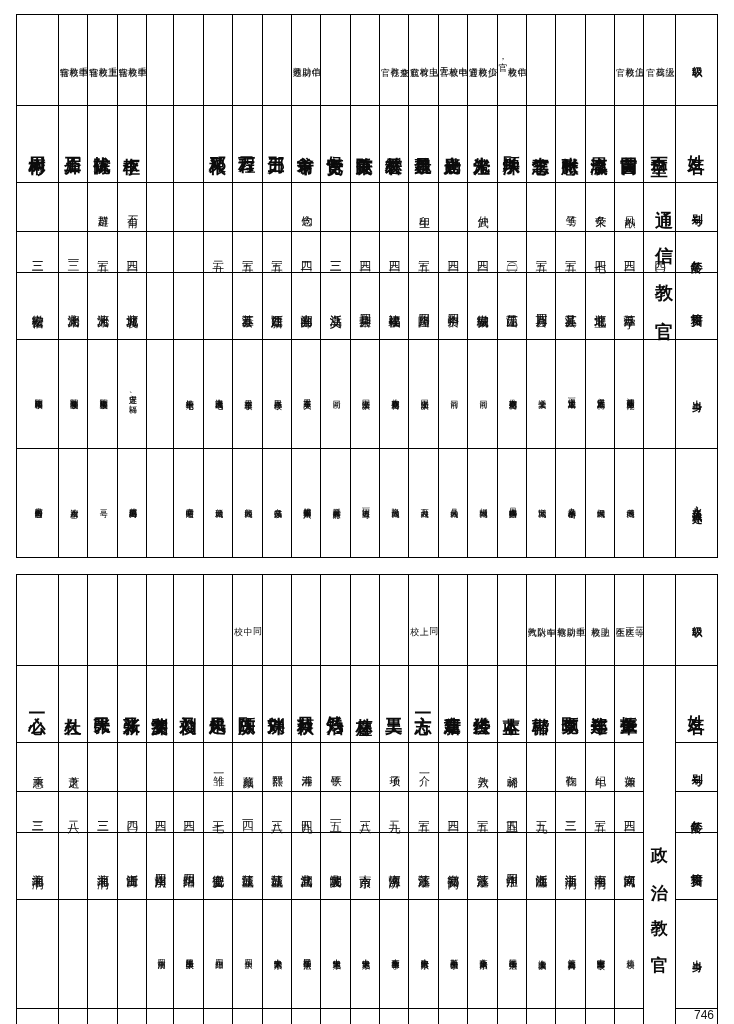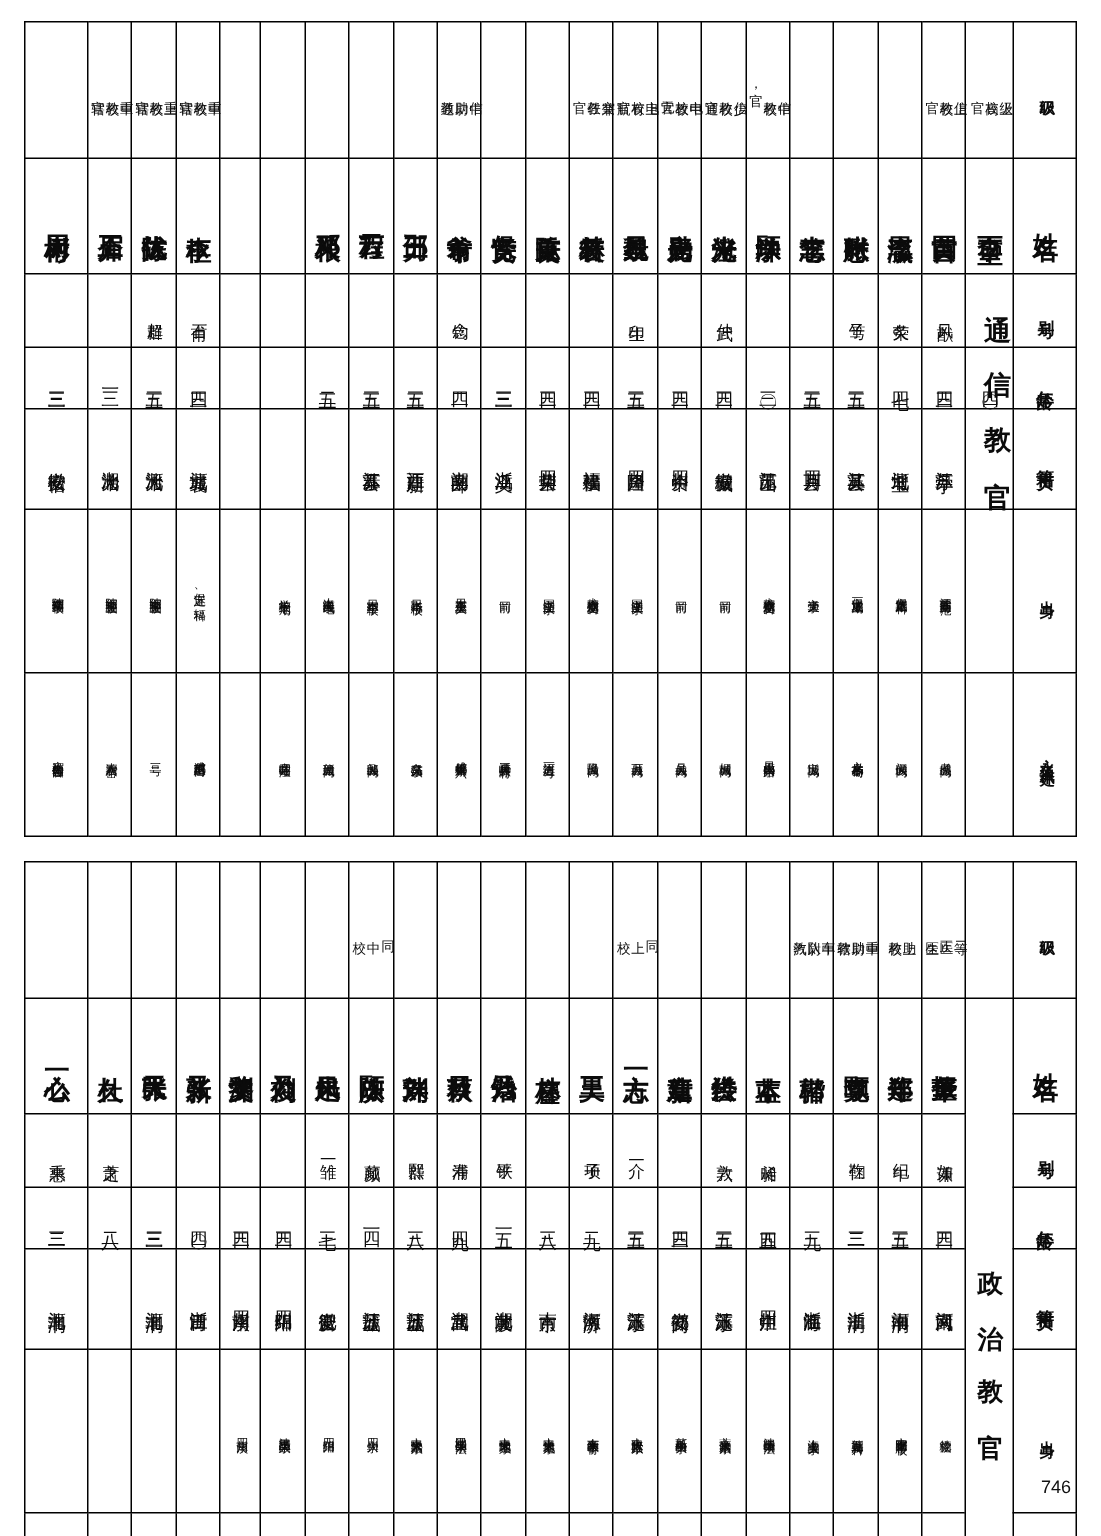--- a/index.html
+++ b/index.html
@@ -45,21 +45,21 @@
   tr.r-origin td{font-size:10px;height:104px;}
   tr.r-addr td{font-size:10px;height:104px;}
 
   
   td.lbl{font-size:14px;font-weight:700;letter-spacing:2px;}
   td.bigcat{font-size:20px;font-weight:700;letter-spacing:8px;}
   td.blank{}
   .spacer{height:16px;}
   .pageno{
     position:absolute;
-    right:20px;bottom:26px;
+    right:20px;bottom:2px;
     font-size:12px;
     font-family:"Liberation Sans",sans-serif;
     writing-mode:horizontal-tb;
     color:#111;
   }
   .tbl td.small{font-size:9px;}
   .tbl td.tiny{font-size:8px;line-height:1.05;}
 </style>
 </head>
 <body>

